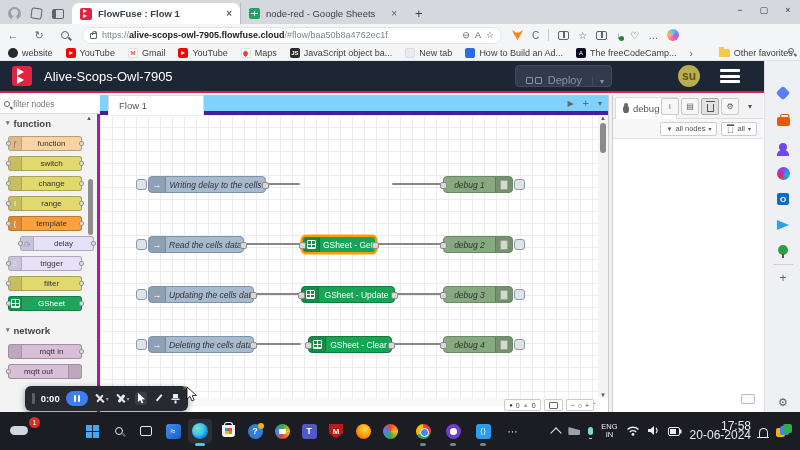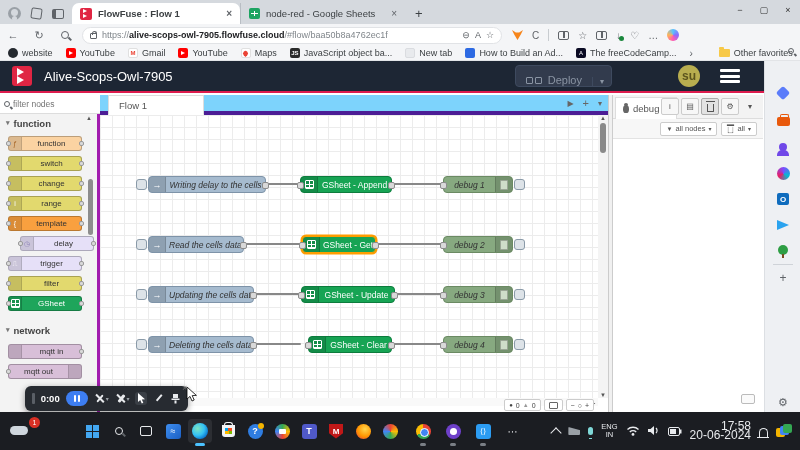--- a/index.html
+++ b/index.html
@@ -461,28 +461,20 @@
         <span class="wire" style="left:295px;top:178px;width:48px"></span>
         <span class="wire" style="left:154px;top:228px;width:47px"></span>
         <span class="wire" style="left:285px;top:228px;width:58px"></span>
 
         <div class="node inject" style="left:48px;top:61px;width:118px">
             <span class="nbtn l"></span>
             <span class="nicon">→</span>
             <span class="nlabel">Writing delay to the cells</span>
             <span class="port r"></span>
           </div>
-        <div class="node gsheet" style="left:200px;top:61px;width:92px">
-            <span class="port l"></span>
-            <span class="nicon">
-              <span class="gshicon"></span>
-            </span>
-            <span class="nlabel">GSheet - Append</span>
-            <span class="port r"></span>
-          </div>
         <div class="node debugn" style="left:343px;top:61px;width:70px">
             <span class="port l"></span>
             <span class="nlabel">debug 1</span>
             <span class="nicon right">
               <span class="dbgicon"></span>
             </span>
             <span class="nbtn r"></span>
           </div>
 
         <div class="node inject" style="left:48px;top:121px;width:96px">

